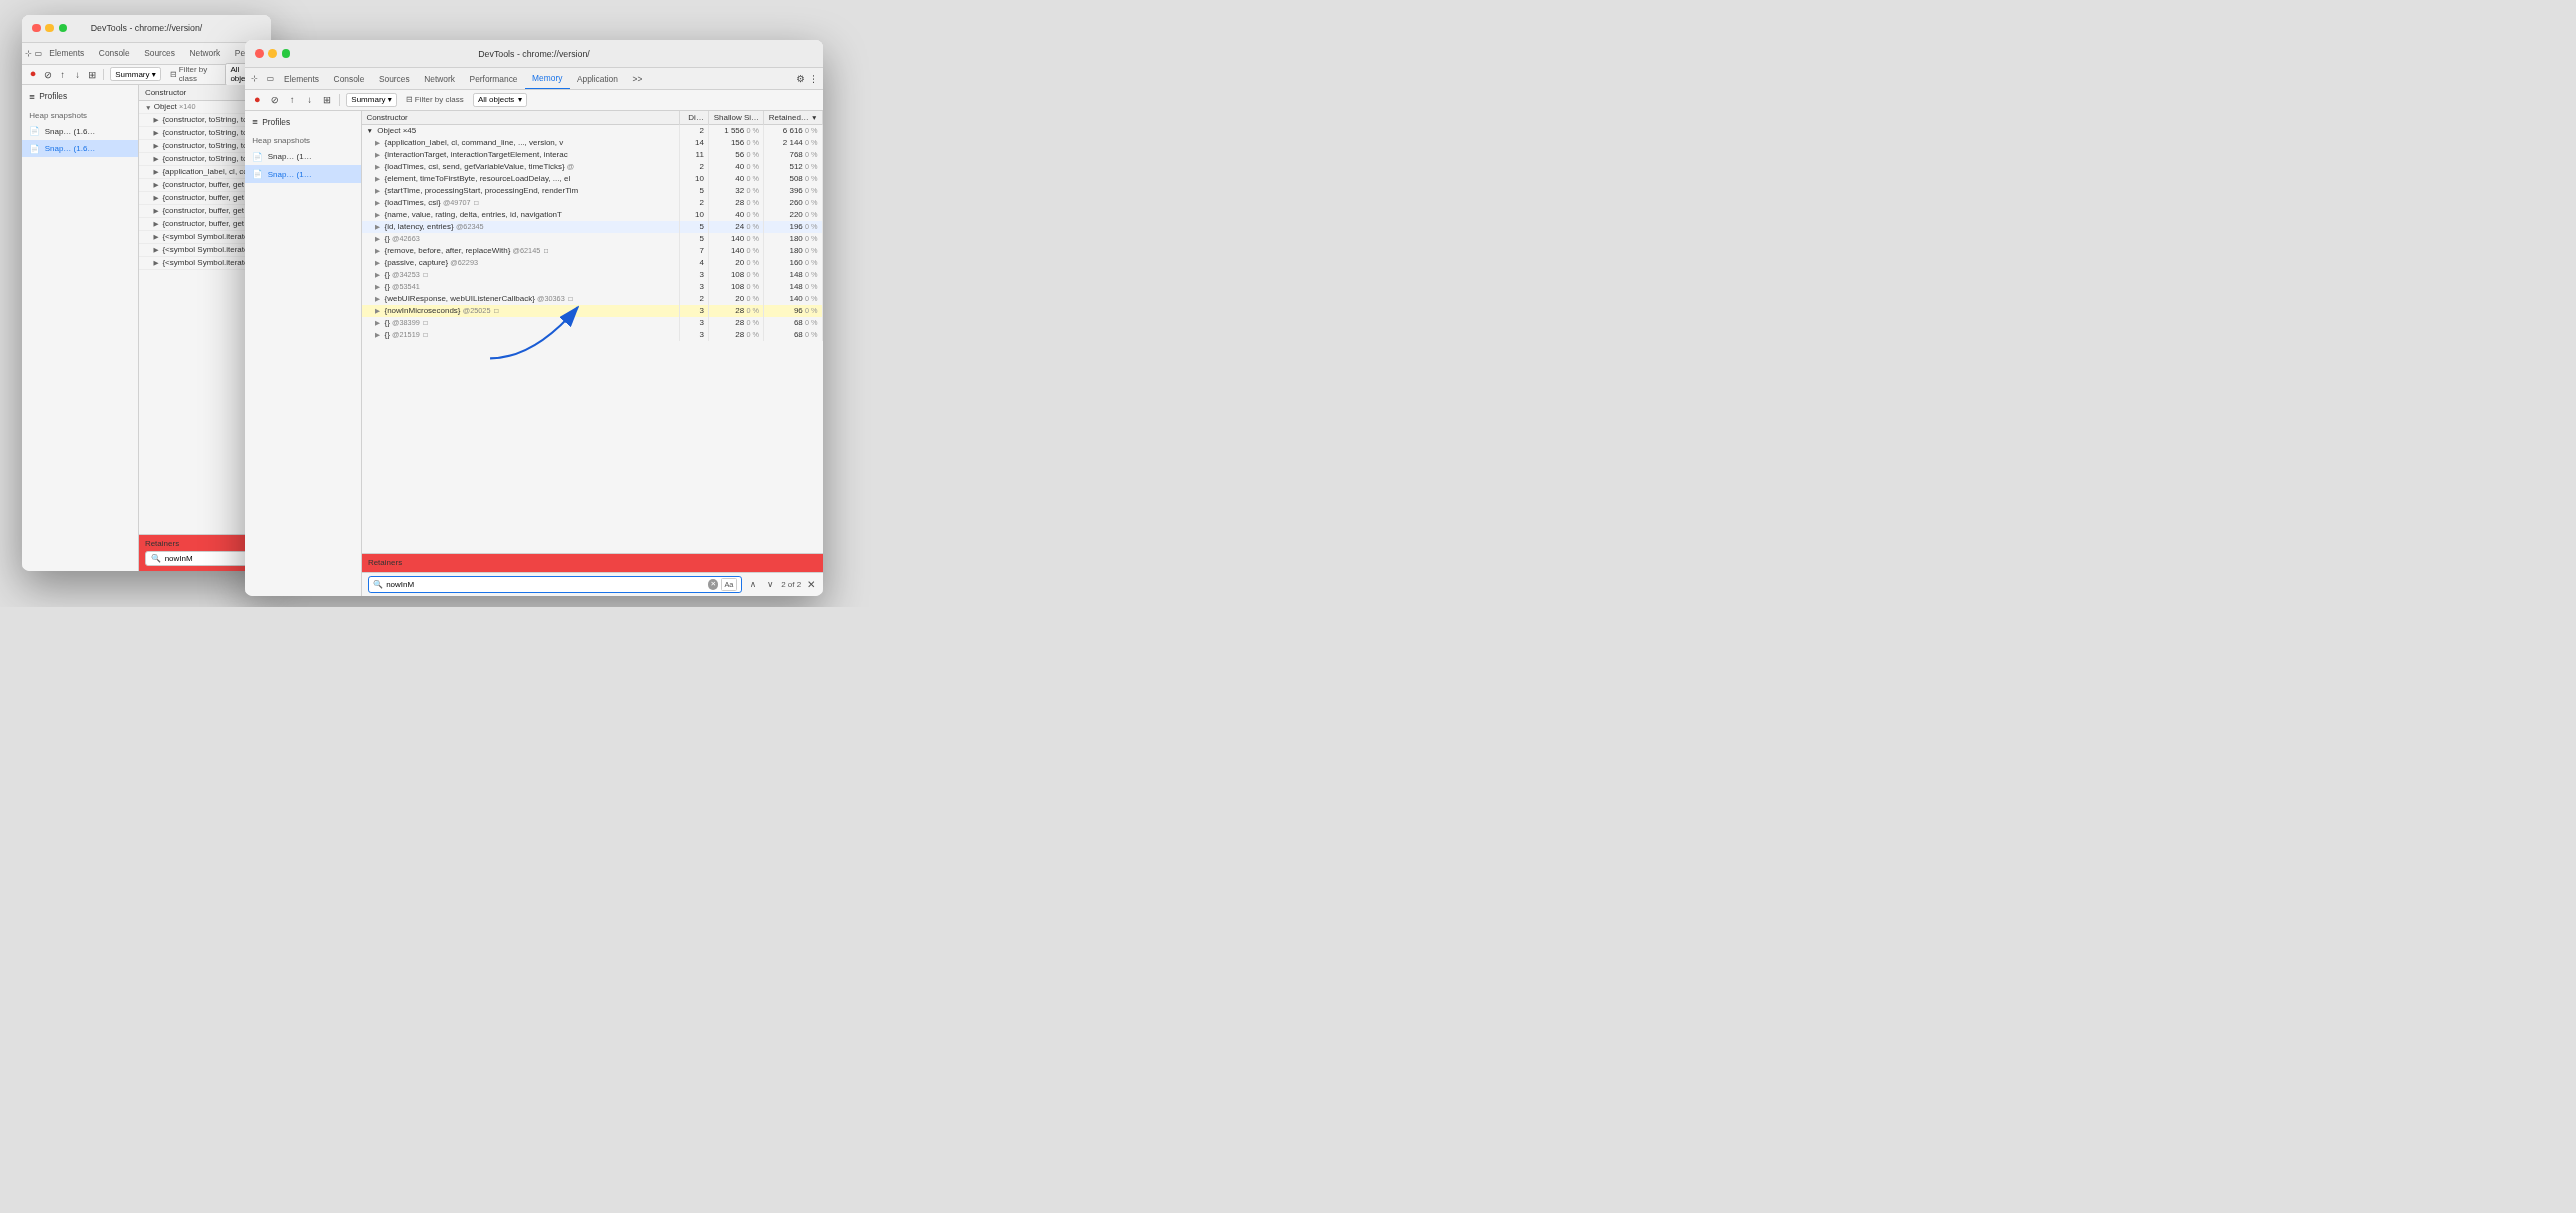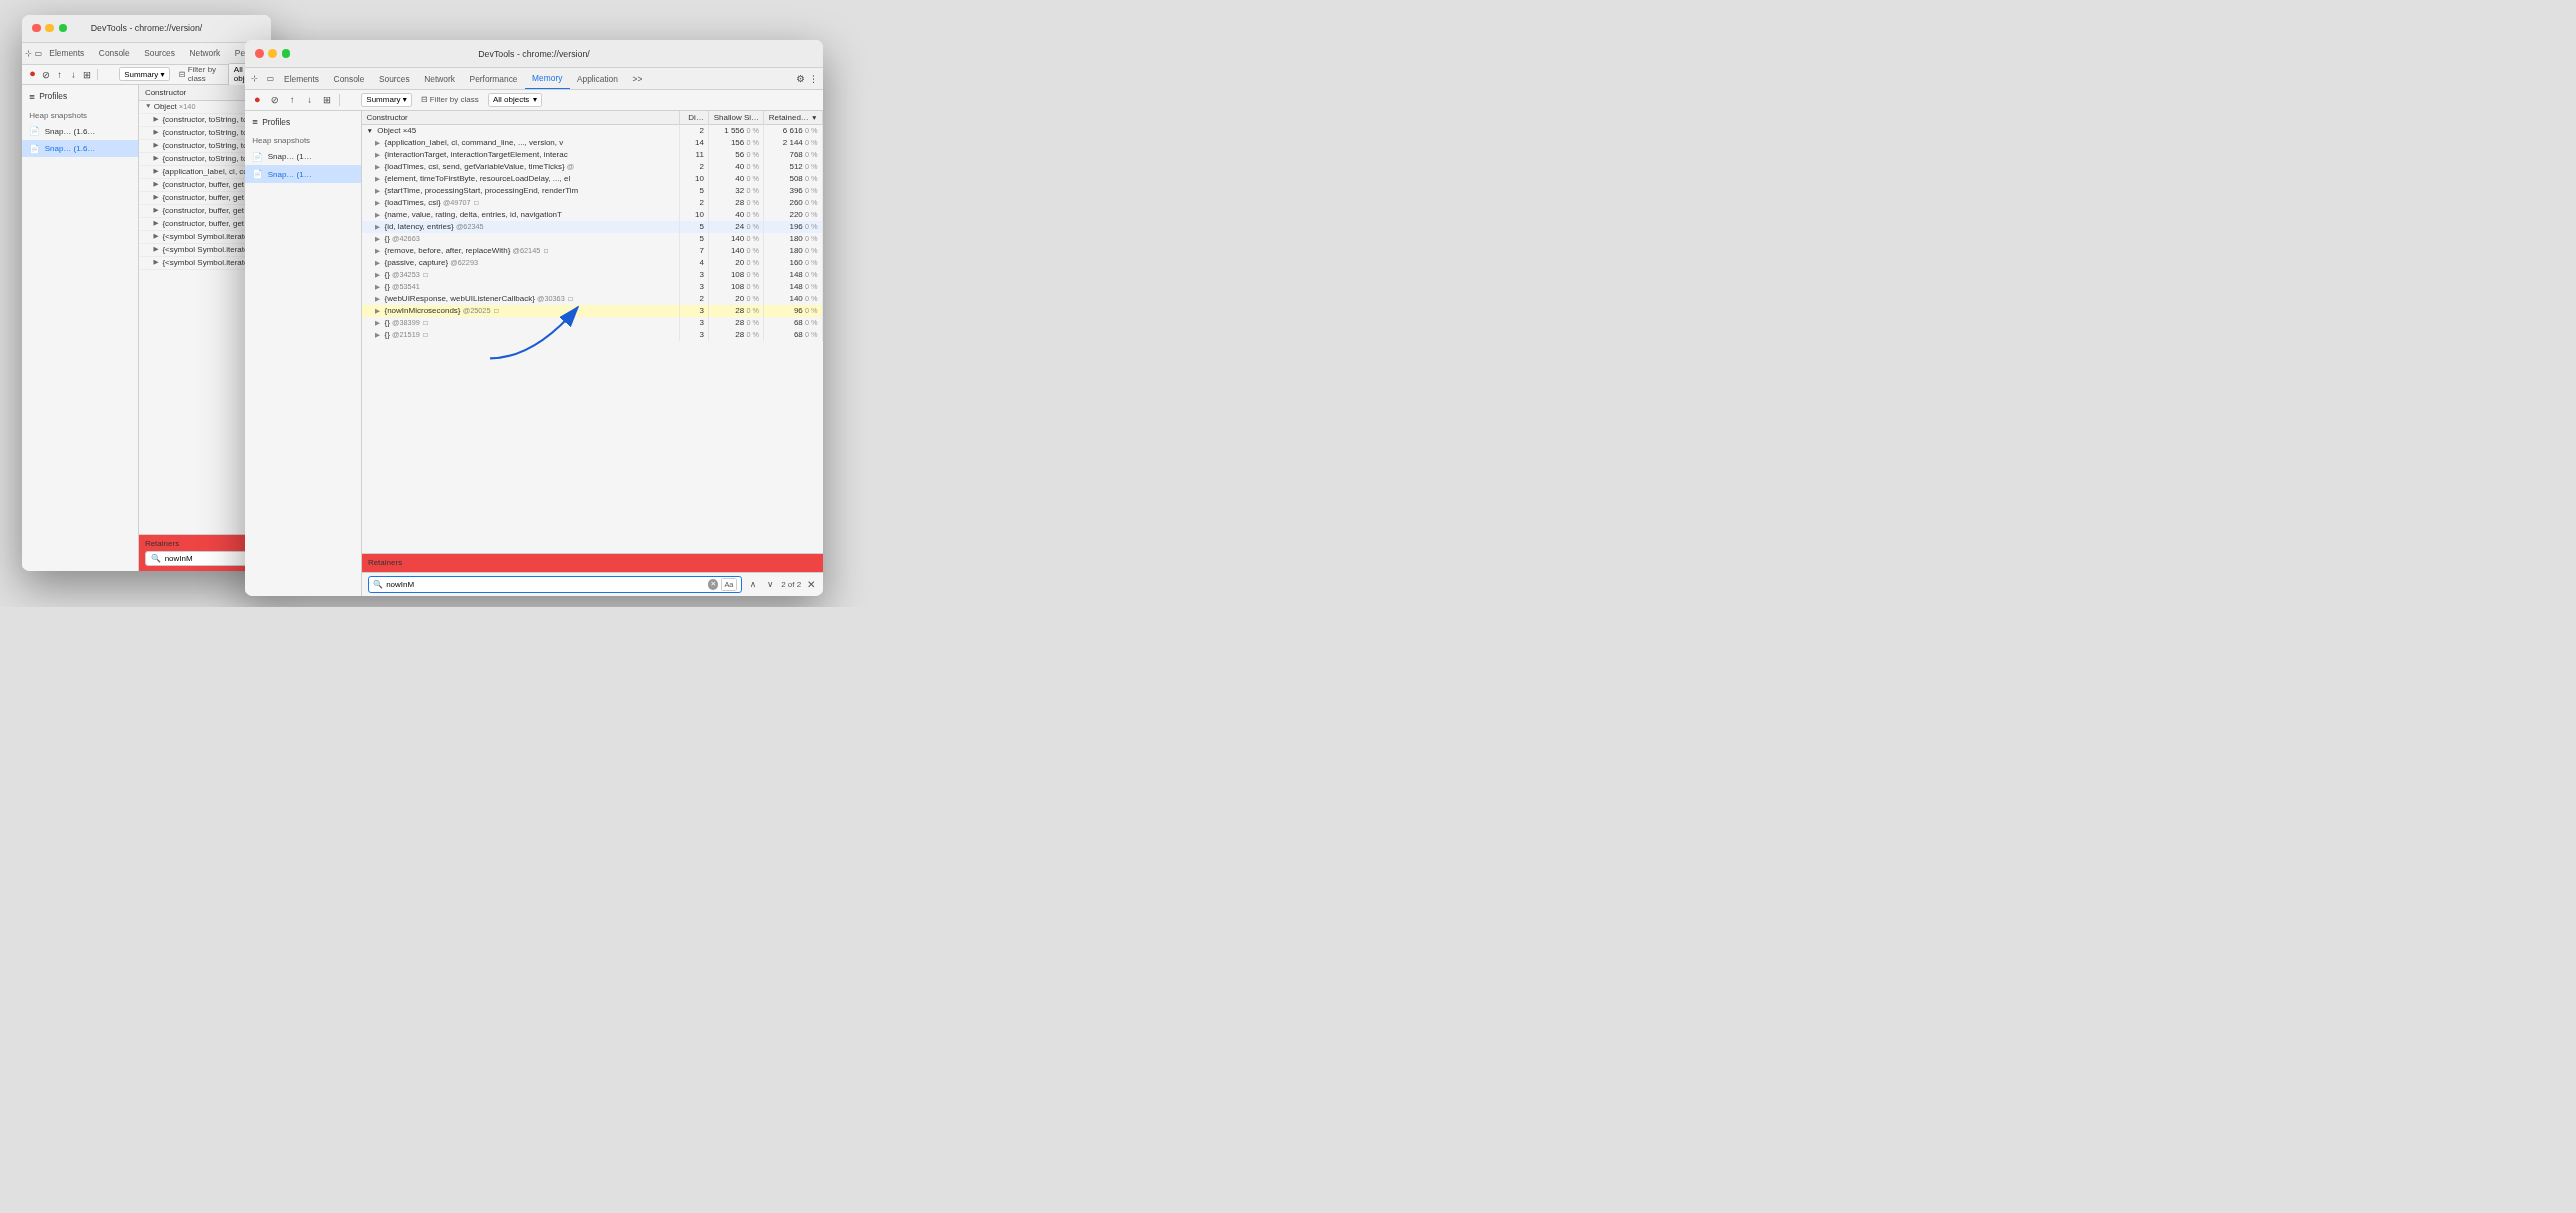--- a/index.html
+++ b/index.html
@@ -113,21 +113,20 @@
     .summary-dropdown {
       display: flex;
       align-items: center;
       gap: 2.2px;
       padding: 1.5px 4.4px;
       border: 0.7px solid #ccc;
       border-radius: 2.2px;
       background: white;
       cursor: pointer;
       font-size: 8px;
-      margin-left: 15px;
     }
 
     .filter-btn {
       display: flex;
       align-items: center;
       gap: 2.2px;
       padding: 1.5px 4.4px;
       font-size: 8px;
       color: #555;
       cursor: pointer;
@@ -216,21 +215,21 @@
     }
 
     .table-area {
       flex: 1;
       overflow-y: auto;
       overflow-x: hidden;
     }
 
     .table-row {
       display: flex;
-      align-items: flex-start;
+      align-items: flex-end;
       padding: 1.5px 5.9px;
       font-size: 8px;
       color: #333;
       border-bottom: 0.7px solid rgba(0,0,0,0.04);
       min-height: 13px;
     }
 
     .row-label {
       flex: 1;
       overflow: hidden;

